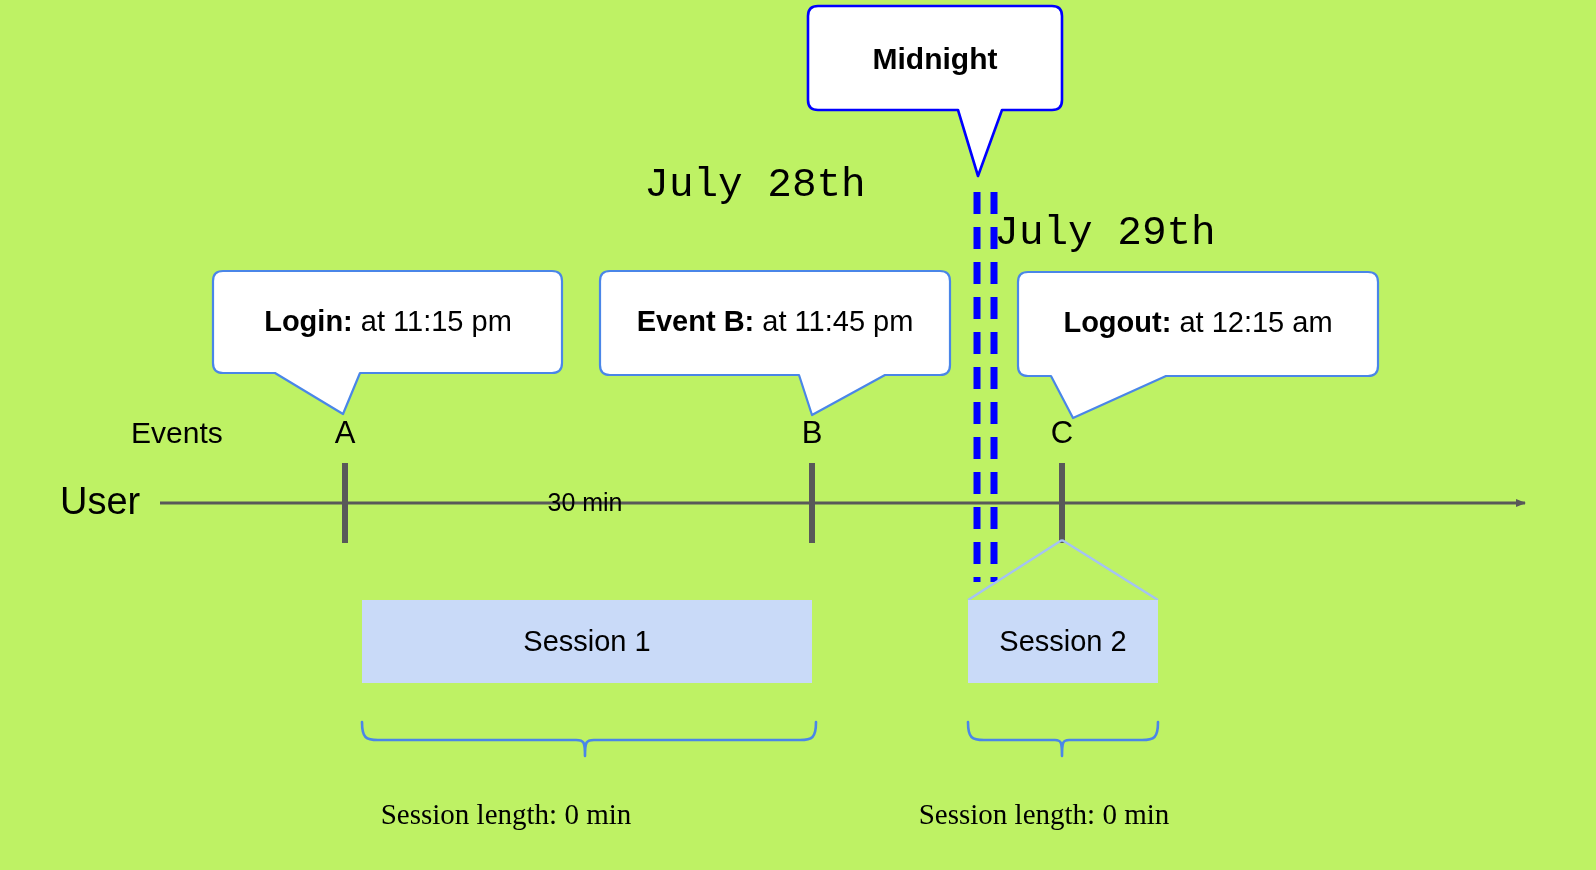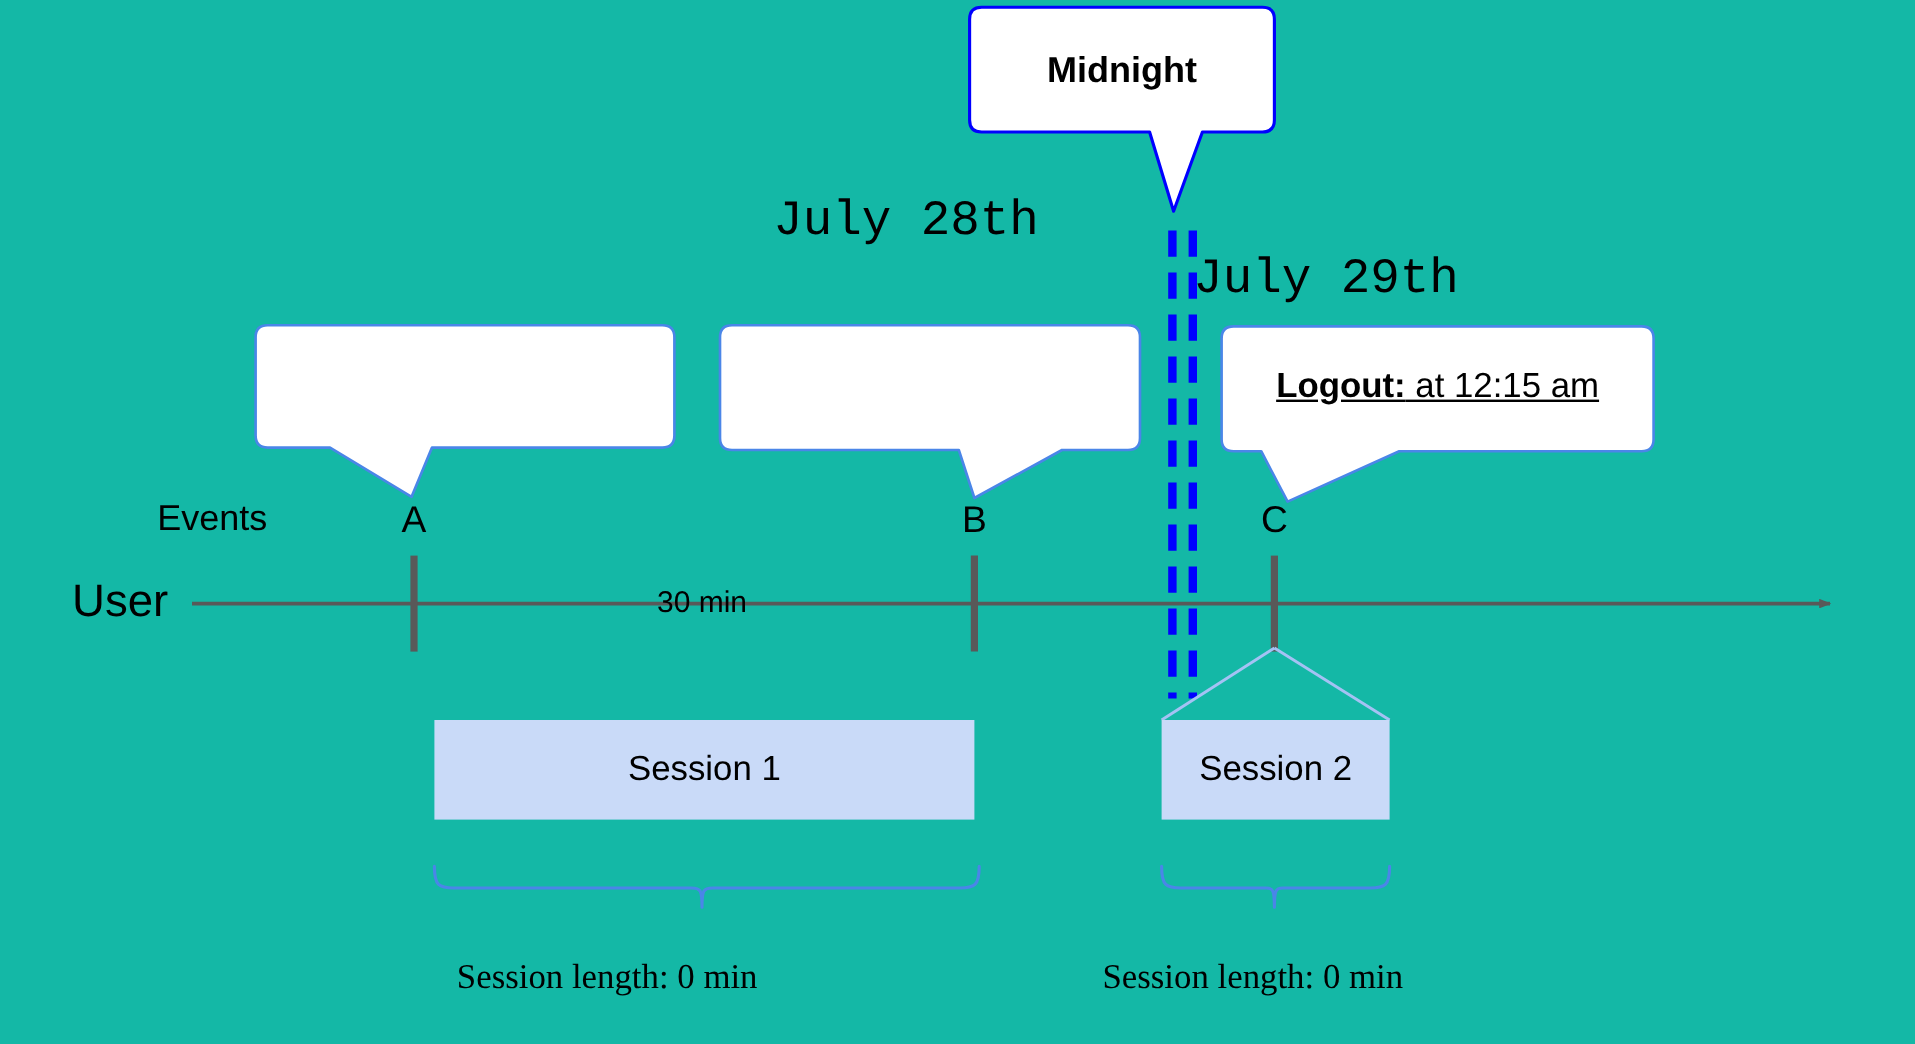--- a/index.html
+++ b/index.html
@@ -9,21 +9,21 @@
     background: #ffffff;
   }
   body {
     font-family: "Liberation Sans", sans-serif;
     color: #000000;
   }
   #diagram-root {
     position: relative;
     width: 1596px;
     height: 870px;
-    background: #14b8a6;
+    background: #bef264;
     overflow: hidden;
   }
   #diagram-svg {
     position: absolute;
     left: 0;
     top: 0;
     width: 1596px;
     height: 870px;
   }
   .lbl {
@@ -187,23 +187,29 @@
              L 1142 740
              C 1154 740 1158 738 1158 722" fill="none" stroke="#4a86e8" stroke-width="2.6" stroke-linecap="round" stroke-linejoin="round"></path>
 
   </svg>
 
   <div class="lbl lbl-center midnight-text" style="left:935px; top:44px;">Midnight</div>
 
   <div class="lbl lbl-center date-label" style="left:755px; top:165px;">July 28th</div>
   <div class="lbl lbl-center date-label" style="left:1105px; top:165px;margin-top:48px;">July 29th</div>
 
-
-
-  <div class="lbl lbl-center callout-text" style="left:1198px; top:308px;text-decoration:underline;">
+  <div class="lbl lbl-center callout-text" style="left:388px; top:307px;">
+    <b>Login:</b><span> at 11:15 pm</span>
+  </div>
+
+  <div class="lbl lbl-center callout-text" style="left:775px; top:307px;">
+    <b>Event B:</b><span> at 11:45 pm</span>
+  </div>
+
+  <div class="lbl lbl-center callout-text" style="left:1198px; top:308px;">
     <b>Logout:</b><span> at 12:15 am</span>
   </div>
 
   <div class="lbl events-label" style="left:131px; top:418px;">Events</div>
 
   <div class="lbl user-label" style="left:60px; top:482px;">User</div>
 
   <div class="lbl lbl-center marker-label" style="left:345px; top:417px;">A</div>
   <div class="lbl lbl-center marker-label" style="left:812px; top:417px;">B</div>
   <div class="lbl lbl-center marker-label" style="left:1062px; top:417px;">C</div>

